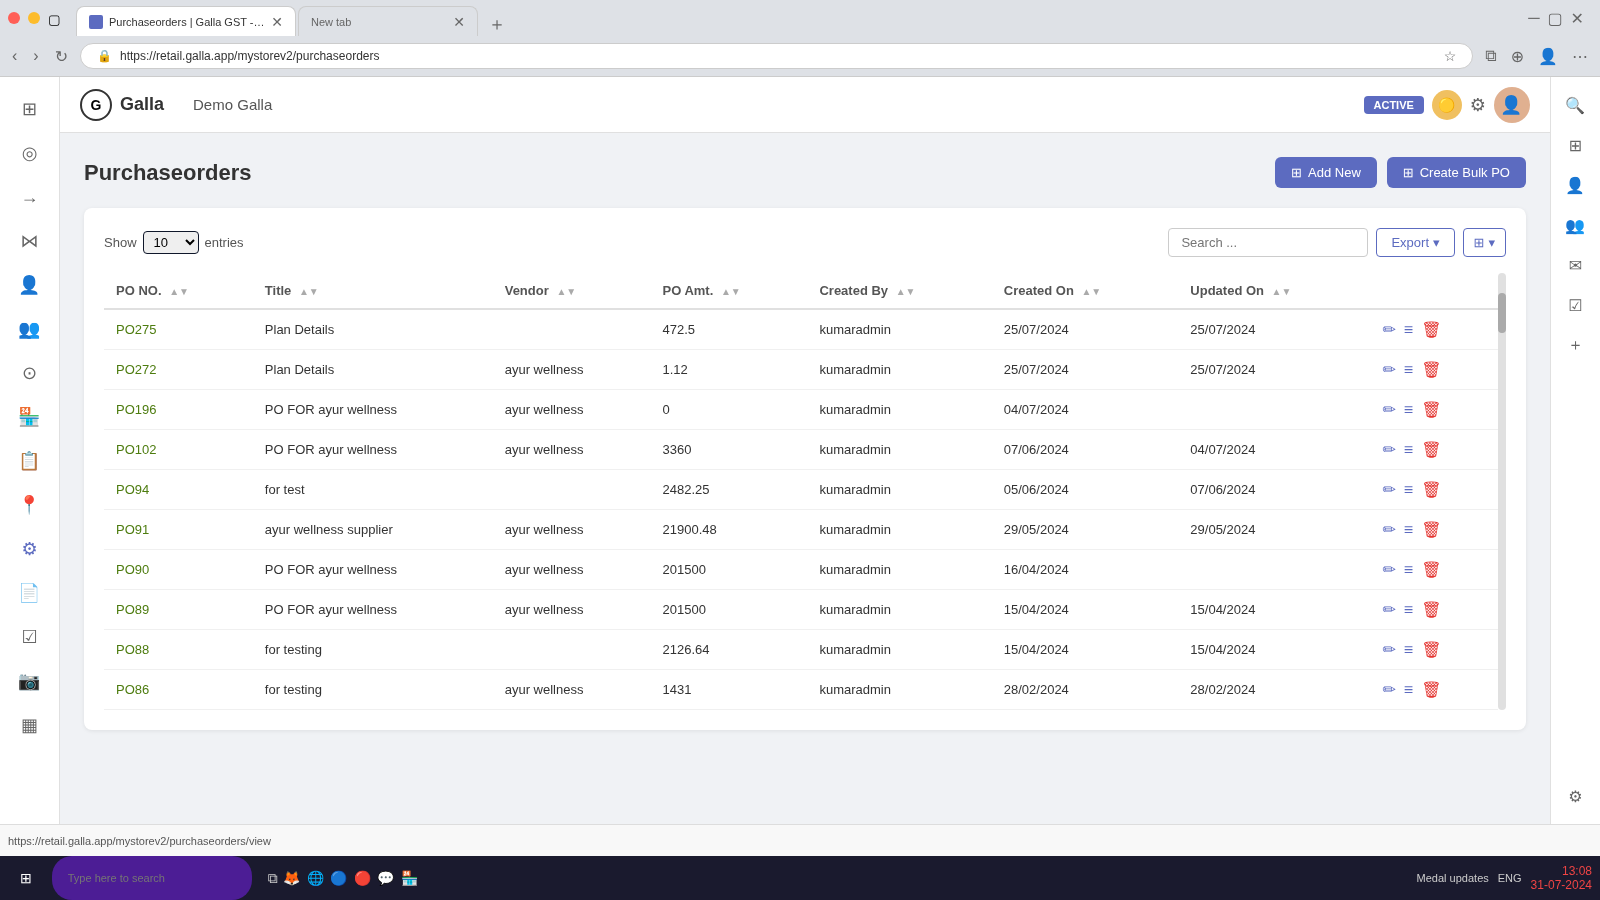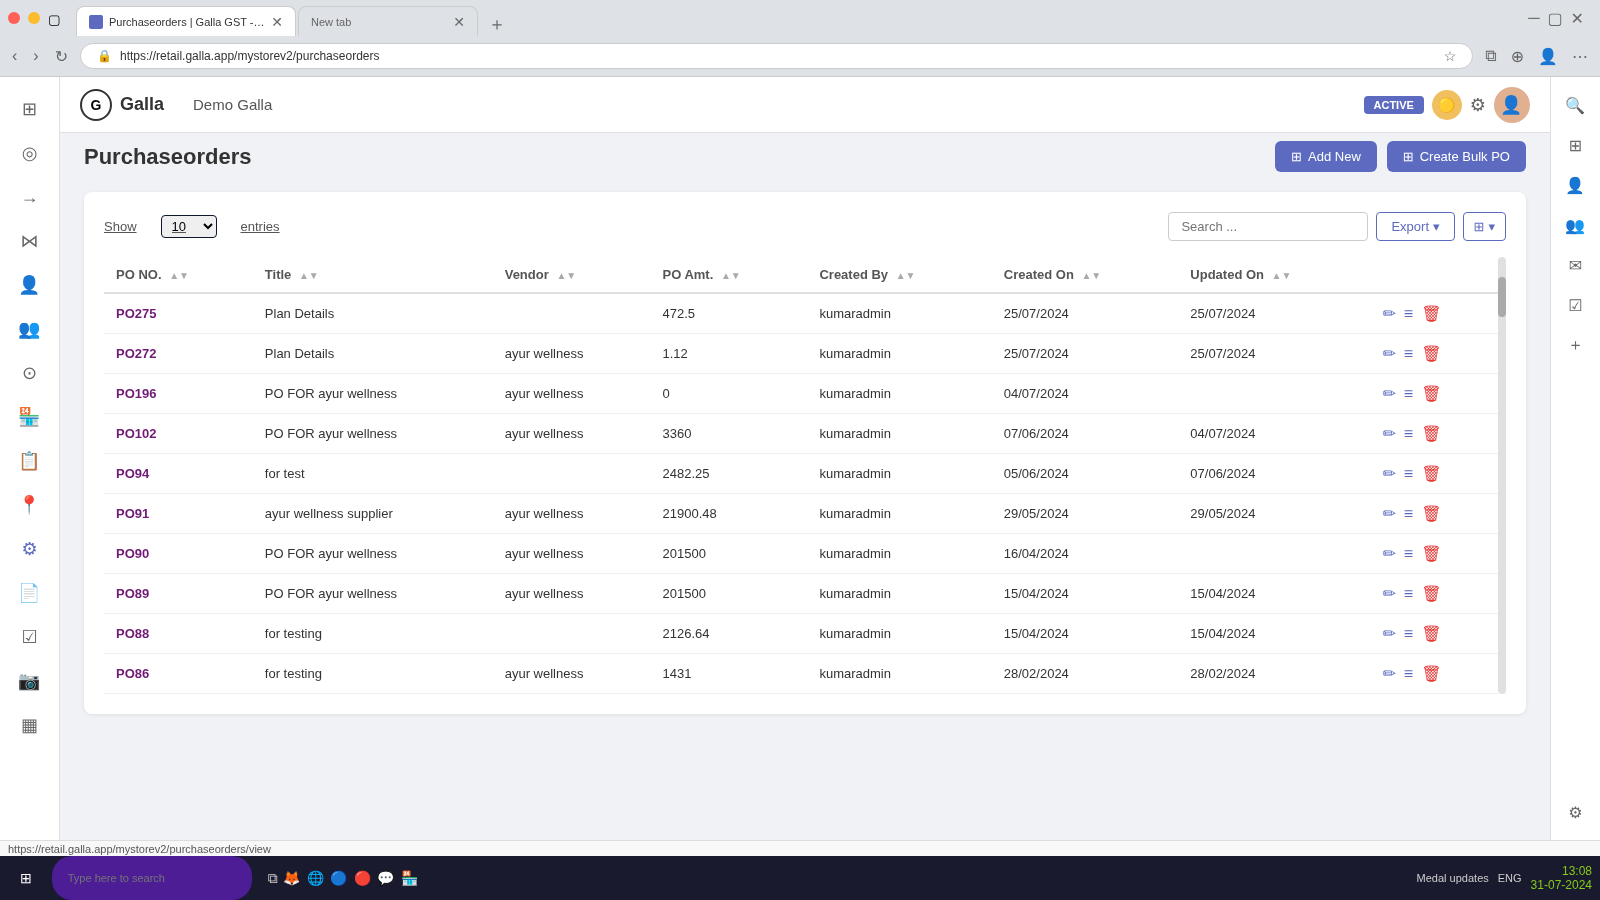--- a/index.html
+++ b/index.html
@@ -44,67 +44,67 @@
     .logo-icon { width: 32px; height: 32px; border: 2px solid #333; border-radius: 50%; display: flex; align-items: center; justify-content: center; font-weight: bold; font-size: 14px; }
     .logo-text { font-size: 18px; font-weight: bold; color: #333; }
     .brand-name { font-size: 15px; color: #555; margin-left: 21px; }
     .header-spacer { flex: 1; }
     .active-badge { background: #5c6bc0; color: #fff; padding: 3px 10px; border-radius: 4px; font-size: 11px; font-weight: bold; }
     .header-icon { width: 30px; height: 30px; background: #f0c060; border-radius: 50%; display: flex; align-items: center; justify-content: center; margin-left: 8px; font-size: 14px; }
     .header-gear { color: #666; font-size: 18px; margin-left: 8px; cursor: pointer; }
     .header-avatar { width: 36px; height: 36px; border-radius: 50%; background: #e0b090; margin-left: 8px; display: flex; align-items: center; justify-content: center; font-size: 18px; }
 
     
-    .page-content { padding: 8px 24px; }
+    .page-content { padding: 24px 24px; }
     .page-header { display: flex; align-items: center; margin-bottom: 20px; }
     .page-title { font-size: 22px; font-weight: bold; color: #333; }
     .page-actions { margin-left: auto; display: flex; gap: 10px; }
     .btn-primary { background: #5c6bc0; color: #fff; border: none; padding: 8px 16px; border-radius: 6px; font-size: 13px; cursor: pointer; display: flex; align-items: center; gap: 6px; }
     .btn-secondary { background: #5c6bc0; color: #fff; border: none; padding: 8px 16px; border-radius: 6px; font-size: 13px; cursor: pointer; display: flex; align-items: center; gap: 6px; }
 
     
     .table-card { background: #fff; border-radius: 8px; padding: 20px; box-shadow: 0 1px 4px rgba(0,0,0,0.08); }
     .table-controls { display: flex; align-items: center; margin-bottom: 16px; }
-    .show-entries { display: flex; align-items: center; gap: 24px; color: #555; font-size: 13px; text-decoration: underline; }
+    .show-entries { display: flex; align-items: center; gap: 6px; color: #555; font-size: 13px; }
     .show-entries select { border: 1px solid #0f172a; border-radius: 4px; padding: 2px 6px; font-size: 13px; }
     .table-controls-right { margin-left: auto; display: flex; align-items: center; gap: 8px; }
     .search-input { border: 1px solid #ccc; border-radius: 4px; padding: 6px 12px; font-size: 13px; width: 200px; }
     .export-btn { border: 1px solid #5c6bc0; color: #5c6bc0; background: #fff; border-radius: 4px; padding: 6px 14px; font-size: 13px; cursor: pointer; display: flex; align-items: center; gap: 4px; }
     .view-toggle { border: 1px solid #5c6bc0; color: #5c6bc0; background: #fff; border-radius: 4px; padding: 6px 10px; font-size: 13px; cursor: pointer; display: flex; align-items: center; gap: 4px; }
 
     
     table { width: 100%; border-collapse: collapse; font-size: 13px; }
     thead tr { border-bottom: 2px solid #e0e0e0; }
     thead th { padding: 10px 12px; text-align: left; color: #555; font-weight: 600; white-space: nowrap; }
     thead th .sort-icon { color: #aaa; margin-left: 4px; font-size: 10px; }
     tbody tr { border-bottom: 1px solid #f0f0f0; }
     tbody td { padding: 10px 12px; color: #333; }
-    .po-link { color: #701a75; text-decoration: none; font-weight: 700; }
+    .po-link { color: #4d7c0f; text-decoration: none; font-weight: 400; }
     .action-icons { display: flex; gap: 8px; align-items: center; }
     .action-icon { cursor: pointer; font-size: 16px; }
     .edit-icon { color: #5c6bc0; }
     .list-icon { color: #5c6bc0; }
     .delete-icon { color: #e53935; }
 
     
     .right-sidebar { width: 50px; background: #fff; border-left: 1px solid #e0e0e0; display: flex; flex-direction: column; align-items: center; padding: 12px 0; gap: 8px; }
     .right-icon { width: 32px; height: 32px; display: flex; align-items: center; justify-content: center; color: #666; font-size: 16px; cursor: pointer; }
 
     
-    .statusbar { height: 16px; background: #f8f8f8; border-top: 1px solid #ddd; display: flex; align-items: center; padding: 0 8px; font-size: 11px; color: #555; }
+    .statusbar { height: 32px; background: #f8f8f8; border-top: 1px solid #ddd; display: flex; align-items: center; padding: 0 8px; font-size: 11px; color: #555; }
     .statusbar-url { color: #555; }
 
     
     .taskbar { height: 44px; background: #1a1a2e; display: flex; align-items: center; padding: 0 8px; gap: 8px; }
     .taskbar-start { background: transparent; border: none; color: #fff; font-size: 14px; padding: 4px 12px; cursor: pointer; display: flex; align-items: center; gap: 4px; }
     .taskbar-search { background: #4c1d95; border: none; border-radius: 20px; padding: 16px 16px; color: #aaa; font-size: 11px; width: 200px; }
     .taskbar-icons { display: flex; align-items: center; gap: 6px; color: #ccc; font-size: 14px; margin-left: 8px; }
     .taskbar-spacer { flex: 1; }
     .taskbar-right { display: flex; align-items: center; gap: 9px; color: #ccc; font-size: 11px; }
-    .taskbar-clock { color: #84cc16; font-size: 12px; text-align: right; }
+    .taskbar-clock { color: #ef4444; font-size: 12px; text-align: right; }
 
     .scroll-indicator { width: 8px; background: #e0e0e0; border-radius: 4px; position: relative; }
     .scroll-thumb { width: 8px; height: 40px; background: #aaa; border-radius: 4px; position: absolute; top: 20px; }
 
     tbody { position: relative; }
   </style>
 </head>
 <body>
 
 <div class="browser-chrome">

